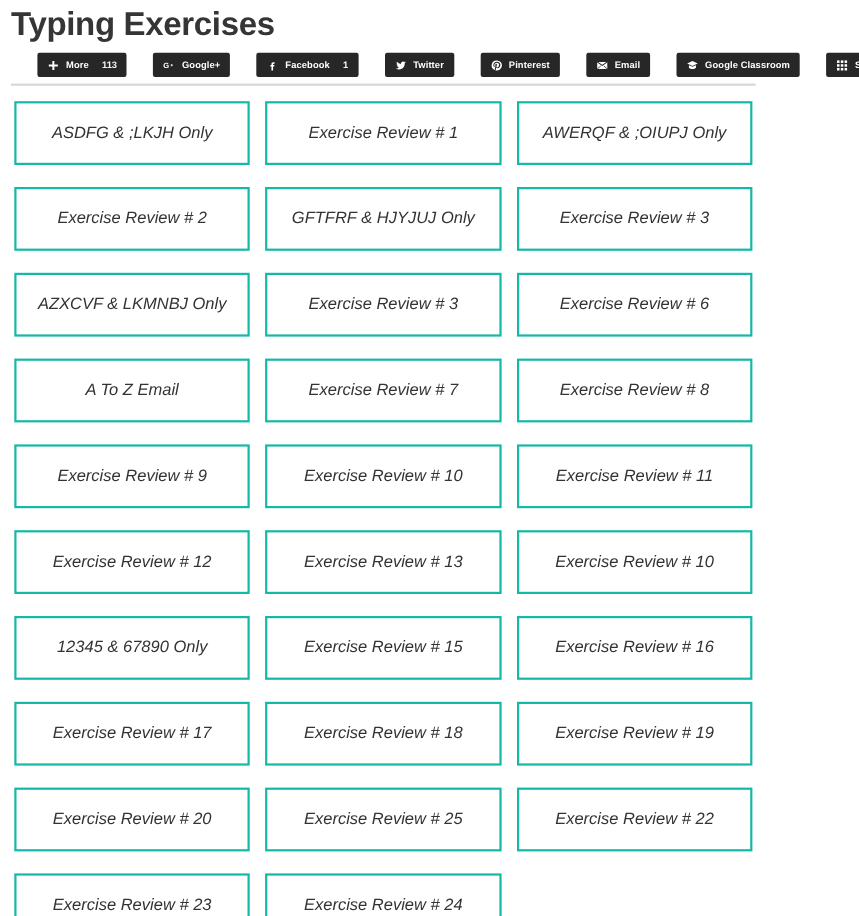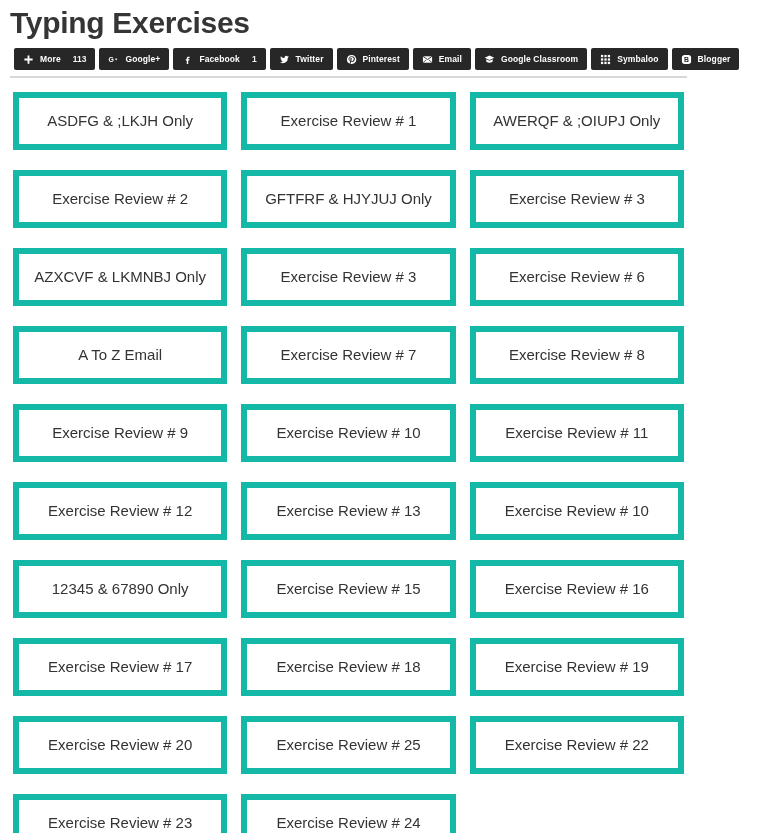--- a/index.html
+++ b/index.html
@@ -53,20 +53,21 @@
     background: #272727;
     border: none;
     border-radius: 2px;
     color: #ffffff;
     font-size: 8.5px;
     font-family: "Liberation Sans", sans-serif;
     line-height: 22px;
     white-space: nowrap;
     cursor: pointer;
     box-sizing: border-box;
+    margin-left: 20px;
   }
   .share-btn .sb-label {
     font-weight: bold;
     letter-spacing: 0.1px;
   }
   .share-btn .sb-count {
     font-weight: bold;
     margin-left: 6px;
     color: #f2f2f2;
   }
@@ -90,29 +91,30 @@
   .tile-grid {
     display: grid;
     grid-template-columns: repeat(3, 1fr);
     column-gap: 14px;
     row-gap: 20px;
     padding: 14px 13px 0 13px;
     box-sizing: border-box;
   }
   .tile {
     height: 58px;
-    border: 6px solid #14b8a6;
+    border: 2px solid #14b8a6;
     background: #ffffff;
     display: flex;
     align-items: center;
     justify-content: center;
     text-align: center;
     box-sizing: border-box;
     cursor: pointer;
     padding: 0 6px;
+    font-style: italic;
   }
   .tile-label {
     font-size: 15px;
     line-height: 18px;
     color: #333333;
     font-family: "Liberation Sans", sans-serif;
     font-weight: normal;
   }
 </style>
 </head>

